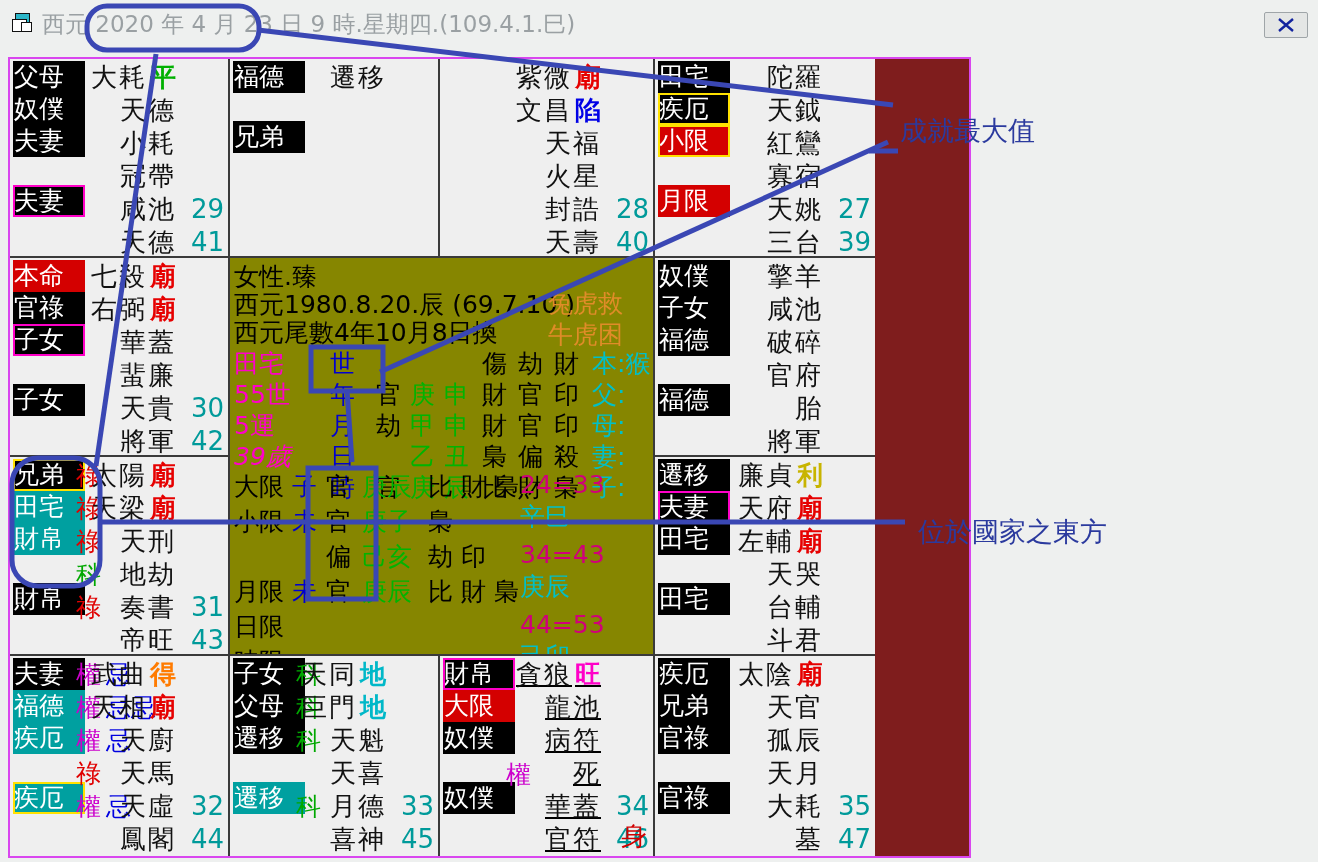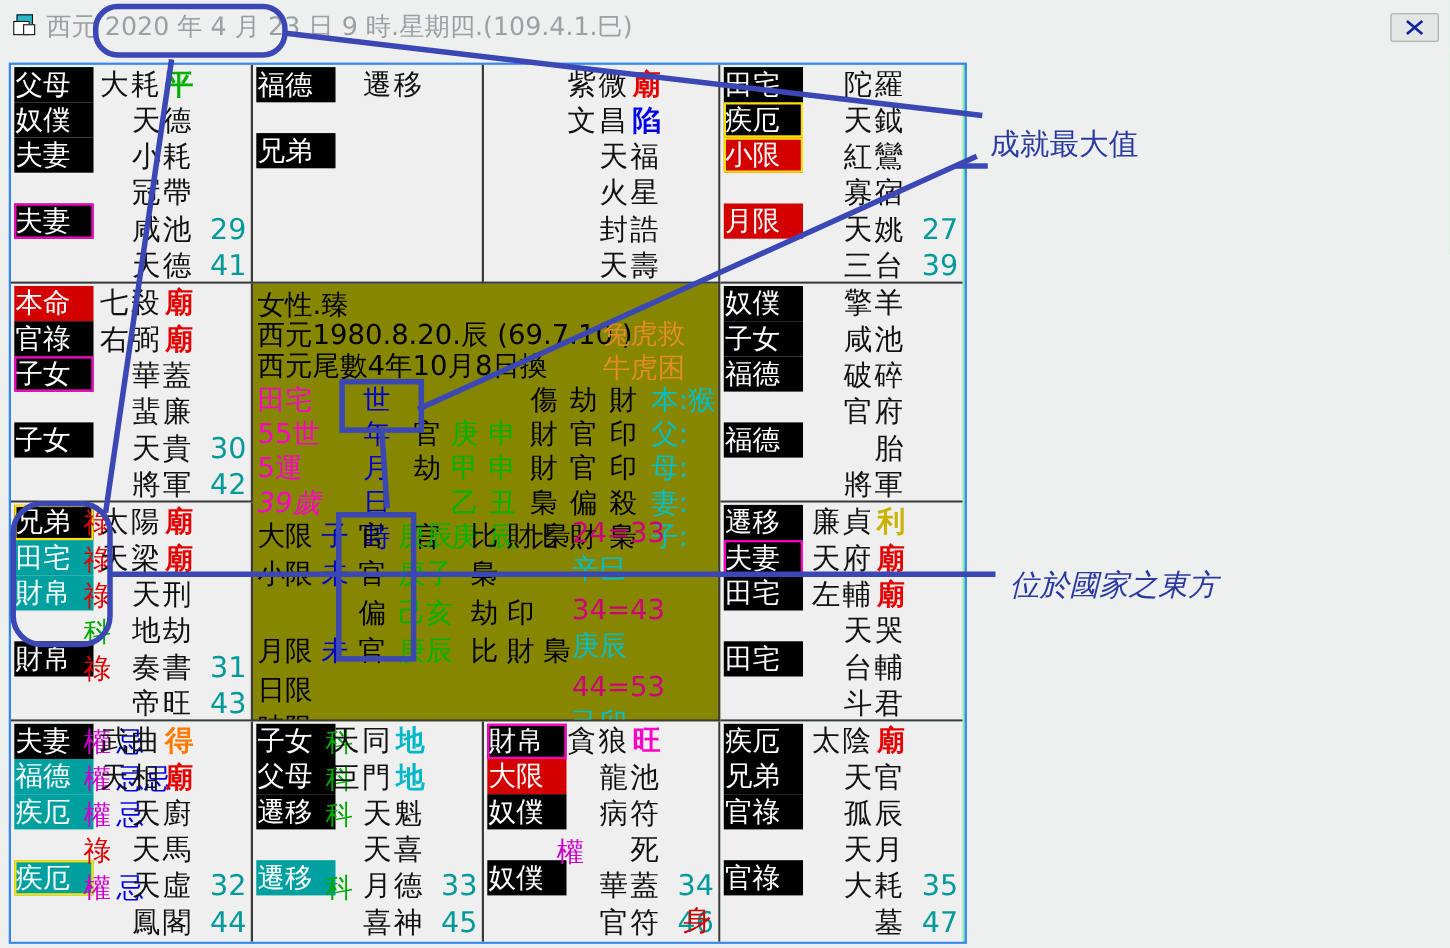--- a/index.html
+++ b/index.html
@@ -29,23 +29,23 @@
   }
   #close-btn{
     position:absolute; right:10px; top:12px; width:44px; height:26px;
     background:#e4e6e5; border:1px solid #9fa5a8; border-radius:2px;
     display:flex;align-items:center;justify-content:center;
   }
   #close-btn svg{display:block;}
 
   
   #chart{
-    position:absolute; left:8px; top:57px; width:871px; height:801px;
-    background:#86efac;
-    border:2px solid #3b82f6;
+    position:absolute; left:8px; top:57px; width:963px; height:801px;
+    background:#7f1d1d;
+    border:2px solid #d946ef;
     display:grid;
     grid-template-columns:220px 210px 215px 220px;
     grid-template-rows:199px 199px 199px 200px;
   }
   .cell{
     position:relative; border-right:2px solid #3a3a3a; border-bottom:2px solid #3a3a3a;
     background:#efefef; overflow:hidden;
   }
   .cell.lastcol{border-right:none;}
   .cell.lastrow{border-bottom:none;}
@@ -182,20 +182,28 @@
         </div>
         <div class="starrow">
           <span class="starname">火星</span>
         </div>
         <div class="starrow">
           <span class="starname">封誥</span>
         </div>
         <div class="starrow">
           <span class="starname">天壽</span>
         </div>
+      </div>
+      <div class="agecol">
+        <div class="age"></div>
+        <div class="age"></div>
+        <div class="age"></div>
+        <div class="age"></div>
+        <div class="age">28</div>
+        <div class="age">40</div>
       </div>
     </div>
   <div class="cell lastcol">
       <div class="badges">
         <div class="badge bg-black">田宅</div>
         <div class="badge bg-black bd-yellow">疾厄</div>
         <div class="badge bg-red bd-yellow">小限</div>
       </div>
       <div class="badge badge2 bg-red" style="top: 126px;">月限</div>
       <div class="starcol" style="position: absolute; right: 52px; top: 2px;">
@@ -559,21 +567,21 @@
       </div>
     </div>
   <div class="cell lastrow">
       <div class="badges">
         <div class="badge bg-black bd-magenta">財帛</div>
         <div class="badge bg-red">大限</div>
         <div class="badge bg-black">奴僕</div>
       </div>
       <div class="badge badge2 bg-black" style="top: 126px;">奴僕</div>
       <div class="mark m-quan" style="position: absolute; left: 66px; top: 102px;">權</div>
-      <div class="starcol" style="position: absolute; right: 52px; top: 2px;">
+      <div class="starcol" style="position: absolute; right: 52px; top: 2px; text-decoration: underline;">
         <div class="starrow">
           <span class="starname">貪狼</span>
           <span class="starbright b-wang">旺</span>
         </div>
         <div class="starrow">
           <span class="starname">龍池</span>
         </div>
         <div class="starrow">
           <span class="starname">病符</span>
         </div>
@@ -654,13 +662,13 @@
     <path d="M100 522 L905 522"></path>
 
     <rect x="311" y="347" width="72" height="44"></rect>
     <path d="M347 391 L352 462"></path>
 
     <rect x="308" y="468" width="68" height="131"></rect>
   </g>
 </svg>
 
 <div class="anno-label" style="left:900px;top:113px;">成就最大值</div>
-<div class="anno-label" style="left:918px;top:514px;font-style:italic;">位於國家之東方</div>
+<div class="anno-label" style="left:918px;top:514px;">位於國家之東方</div>
 
 </body></html>

